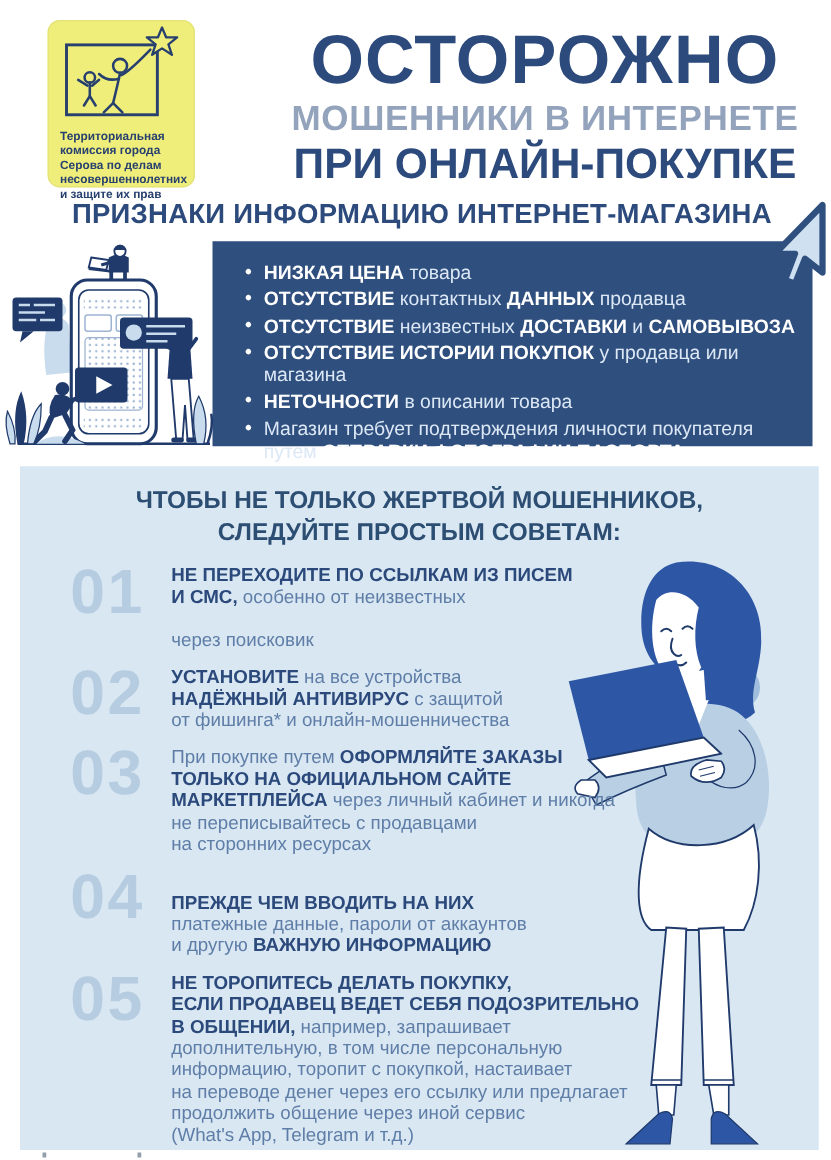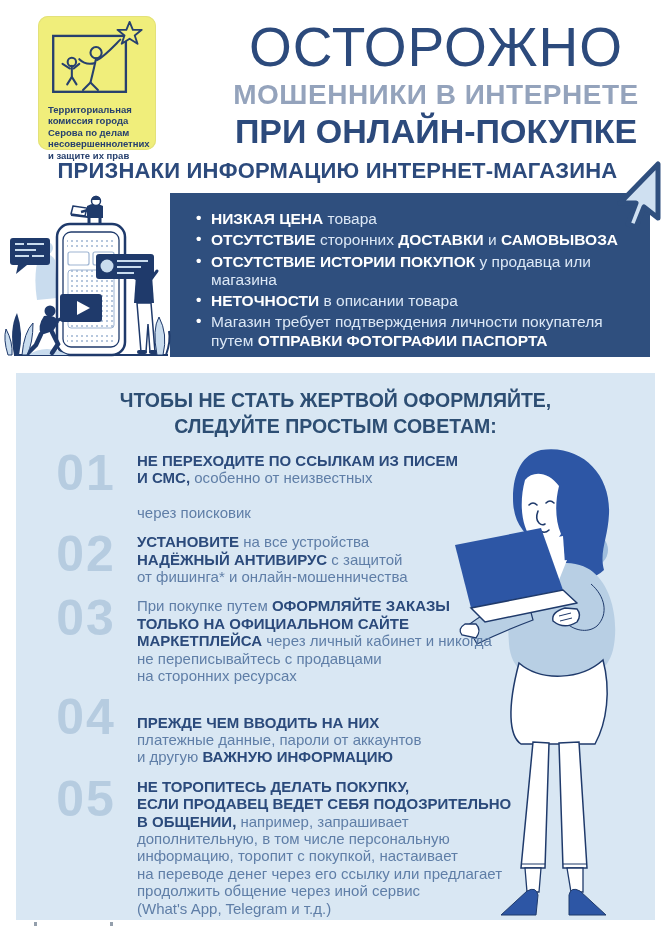--- a/index.html
+++ b/index.html
@@ -6,21 +6,21 @@
   body{font-family:"Liberation Sans",sans-serif;}
   .poster{position:relative;width:665px;height:928px;background:#fff;overflow:hidden;}
 
   
   .logo{position:absolute;left:38px;top:16px;width:118px;height:134px;background:#f0ee7b;
         border-radius:10px;box-sizing:border-box;padding:5px 5px 4px;box-shadow:0 0 0 1px #e3e17a inset;}
   .logo svg{display:block;width:100%;height:82px;}
   .logo-text{margin-top:1px;padding-left:5px;font-size:9.5px;font-weight:700;color:#27406e;line-height:1.2;}
 
   .title-block{position:absolute;left:212px;top:20px;width:448px;text-align:center;}
-  .t1{font-size:55px;font-weight:400;color:#2c4a7c;line-height:1.0;letter-spacing:1px;}
+  .t1{font-size:55px;font-weight:700;color:#2c4a7c;line-height:1.0;letter-spacing:1px;}
   .t2{font-size:28px;font-weight:700;color:#94a3bc;line-height:1.1;margin-top:5px;letter-spacing:.5px;}
   .t3{font-size:34px;font-weight:800;color:#2c4a7c;line-height:1.05;margin-top:3px;}
 
   .subtitle{position:absolute;left:30px;top:158px;width:615px;text-align:center;
             font-size:22px;font-weight:700;color:#2c4a7c;letter-spacing:.2px;}
 
   
   .signs-box{position:absolute;left:170px;top:193px;width:480px;height:164px;background:#2f4f7e;
              box-sizing:border-box;padding:17px 0 0 26px;}
   .signs-list{list-style:none;margin:0;padding:0;font-size:15.5px;line-height:1.18;}
@@ -84,21 +84,22 @@
     <div class="t1">ОСТОРОЖНО</div>
     <div class="t2">МОШЕННИКИ В ИНТЕРНЕТЕ</div>
     <div class="t3">ПРИ ОНЛАЙН-ПОКУПКЕ</div>
   </div>
 
   <div class="subtitle">ПРИЗНАКИ ИНФОРМАЦИЮ ИНТЕРНЕТ-МАГАЗИНА</div>
 
   <div class="signs-box">
     <ul class="signs-list">
       <li><span class="seg-b">НИЗКАЯ ЦЕНА</span><span class="seg-r"> товара</span></li>
-      <li><span class="seg-b">ОТСУТСТВИЕ</span><span class="seg-r"> сторонних </span><span class="seg-b">ДОСТАВКИ</span><span class="seg-r"> и </span><span class="seg-b">САМОВЫВОЗА</span></li>
+      <li><span class="seg-b">ОТСУТСТВИЕ</span><span class="seg-r"> контактных </span><span class="seg-b">ДАННЫХ</span><span class="seg-r"> продавца</span></li>
+      <li><span class="seg-b">ОТСУТСТВИЕ</span><span class="seg-r"> неизвестных </span><span class="seg-b">ДОСТАВКИ</span><span class="seg-r"> и </span><span class="seg-b">САМОВЫВОЗА</span></li>
       <li><span class="seg-b">ОТСУТСТВИЕ ИСТОРИИ ПОКУПОК</span><span class="seg-r"> у продавца или</span><br><span class="seg-r">магазина</span></li>
       <li><span class="seg-b">НЕТОЧНОСТИ</span><span class="seg-r"> в описании товара</span></li>
       <li><span class="seg-r">Магазин требует подтверждения личности покупателя</span><br><span class="seg-r">путем </span><span class="seg-b">ОТПРАВКИ ФОТОГРАФИИ ПАСПОРТА</span></li>
     </ul>
   </div>
 
   <svg class="cursor" viewBox="0 0 78 90">
     <polygon points="72,6 72,60 58,49 50,69 42,66 50,45 34,45" fill="#cfe0f1" stroke="#2f4f7e" stroke-width="5" stroke-linejoin="round"></polygon>
   </svg>
 
@@ -169,21 +170,21 @@
 
     <path d="M14,161 Q9,135 17,119 Q24,139 19,161 Z" fill="#1f3a6b"></path>
     <path d="M22,161 Q24,138 33,129 Q33,149 27,161 Z" fill="#c9dcee" stroke="#1f3a6b" stroke-width="1"></path>
     <path d="M8,161 Q3,145 6,135 Q13,148 12,161 Z" fill="#c9dcee" stroke="#1f3a6b" stroke-width="1"></path>
     <path d="M157,161 Q152,135 159,123 Q168,140 163,161 Z" fill="#c9dcee" stroke="#1f3a6b" stroke-width="1"></path>
     <path d="M166,161 Q171,147 169,137" stroke="#1f3a6b" stroke-width="2" fill="none"></path>
   </svg>
 
   <div class="advice">
     <div class="advice-heading">
-      <div>ЧТОБЫ НЕ СТАТЬ ЖЕРТВОЙ ОФОРМЛЯЙТЕ,</div>
+      <div>ЧТОБЫ НЕ ТОЛЬКО ЖЕРТВОЙ МОШЕННИКОВ,</div>
       <div>СЛЕДУЙТЕ ПРОСТЫМ СОВЕТАМ:</div>
     </div>
 
     <svg class="woman" viewBox="0 0 214 492">
       <circle cx="150" cy="122" r="17" fill="#9fbedd"></circle>
 
       <path d="M100,22 C140,16 170,46 168,86 C167,110 158,124 163,142 C150,154 126,158 112,152
                C116,138 110,126 100,118 C82,106 72,94 72,70 C72,44 82,26 100,22 Z" fill="#2d56a5"></path>
 
       <path d="M84,52 C78,74 80,100 92,112 C102,120 114,116 120,106 C114,92 114,74 118,58

